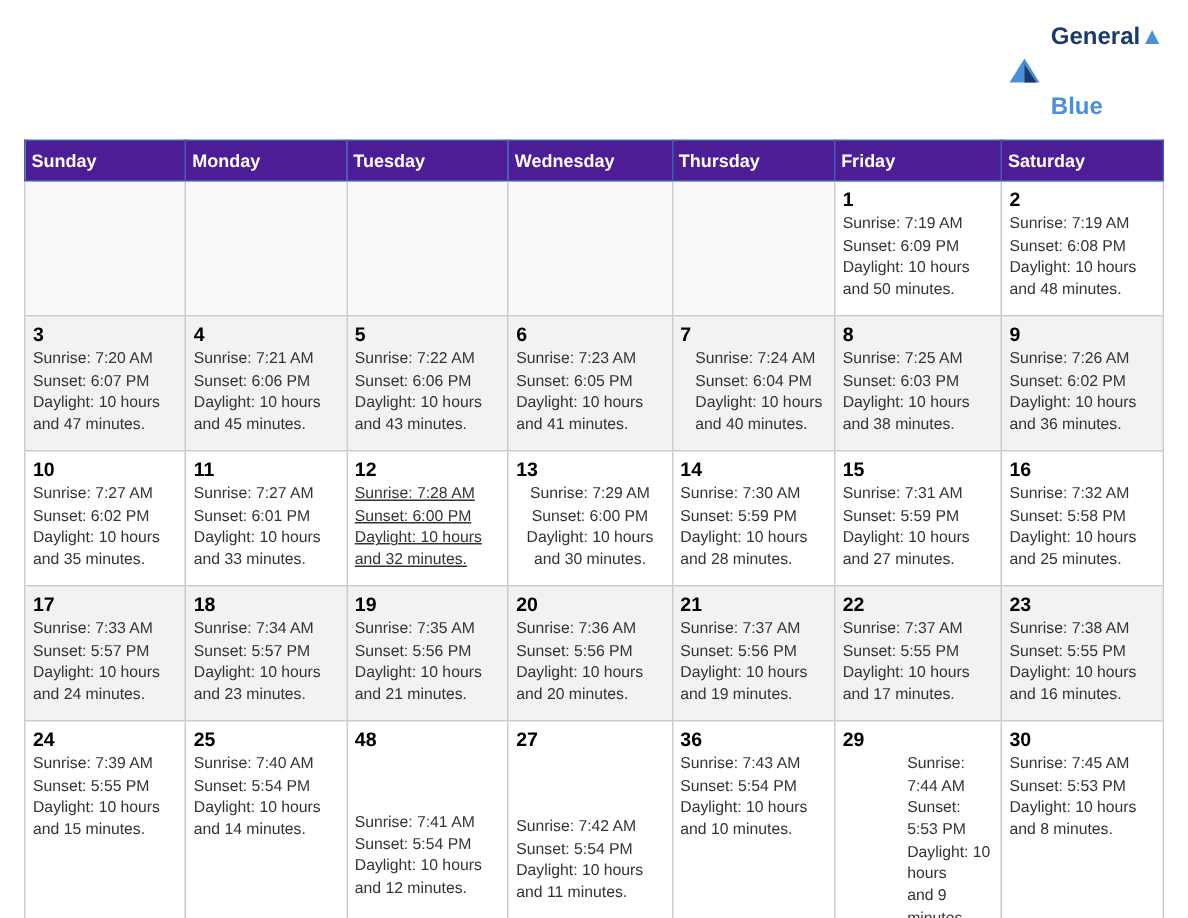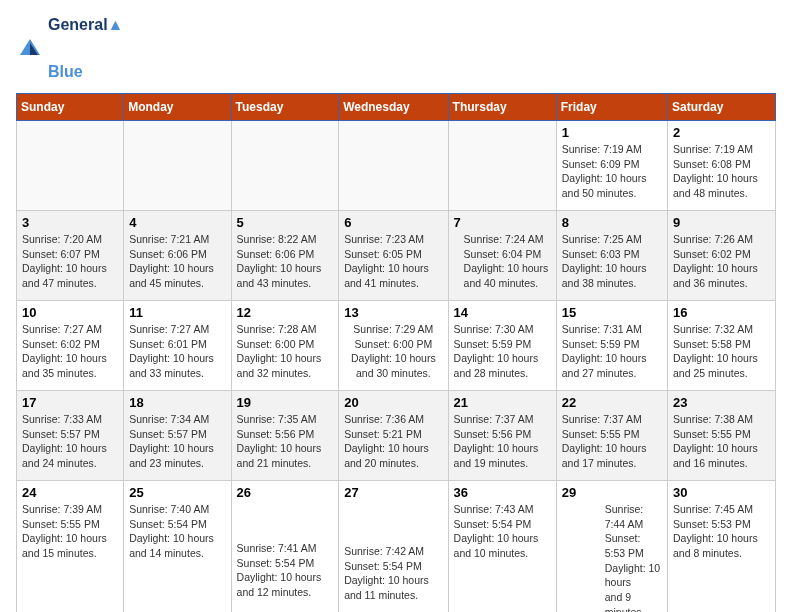--- a/index.html
+++ b/index.html
@@ -5,21 +5,21 @@
     * { box-sizing: border-box; margin: 0; padding: 0; }
     body {
       font-family: Arial, sans-serif;
       background: #fff;
       width: 792px;
       min-height: 612px;
       padding: 16px;
     }
     .header {
       display: flex;
-      justify-content: flex-start;
+      justify-content: flex-end;
       align-items: flex-start;
       margin-bottom: 12px;
     }
     .logo {
       display: flex;
       align-items: center;
     }
     .logo-icon {
       width: 28px;
       height: 28px;
@@ -36,21 +36,21 @@
     .location {
       font-size: 14px;
       color: #555;
     }
     table {
       width: 100%;
       border-collapse: collapse;
       font-size: 11px;
     }
     thead tr th {
-      background: #c2410c;
+      background: #4c1d95;
       color: #fff;
       padding: 6px 4px;
       text-align: left;
       font-size: 12px;
       border: 1px solid #3a62b0;
     }
     tbody tr {
       vertical-align: top;
     }
     tbody tr:nth-child(odd) {
@@ -146,21 +146,21 @@
         </td>
         <td>
           <span class="day-number">4</span>
           <div class="day-info" style="white-space: pre-line;">Sunrise: 7:21 AM
 Sunset: 6:06 PM
 Daylight: 10 hours
 and 45 minutes.</div>
         </td>
         <td>
           <span class="day-number">5</span>
-          <div class="day-info" style="white-space: pre-line;">Sunrise: 8:22 AM
+          <div class="day-info" style="white-space: pre-line;">Sunrise: 7:22 AM
 Sunset: 6:06 PM
 Daylight: 10 hours
 and 43 minutes.</div>
         </td>
         <td>
           <span class="day-number">6</span>
           <div class="day-info" style="white-space: pre-line;">Sunrise: 7:23 AM
 Sunset: 6:05 PM
 Daylight: 10 hours
 and 41 minutes.</div>
@@ -197,21 +197,21 @@
         </td>
         <td>
           <span class="day-number">11</span>
           <div class="day-info" style="white-space: pre-line;">Sunrise: 7:27 AM
 Sunset: 6:01 PM
 Daylight: 10 hours
 and 33 minutes.</div>
         </td>
         <td>
           <span class="day-number">12</span>
-          <div class="day-info" style="white-space: pre-line;">Sunrise: 7:28 AM
+          <div class="day-info" style="white-space: pre-line; text-decoration: underline;">Sunrise: 7:28 AM
 Sunset: 6:00 PM
 Daylight: 10 hours
 and 32 minutes.</div>
         </td>
         <td>
           <span class="day-number">13</span>
           <div class="day-info" style="white-space: pre-line; text-align: center;">Sunrise: 7:29 AM
 Sunset: 6:00 PM
 Daylight: 10 hours
 and 30 minutes.</div>
@@ -256,21 +256,21 @@
         <td>
           <span class="day-number">19</span>
           <div class="day-info" style="white-space: pre-line;">Sunrise: 7:35 AM
 Sunset: 5:56 PM
 Daylight: 10 hours
 and 21 minutes.</div>
         </td>
         <td>
           <span class="day-number">20</span>
           <div class="day-info" style="white-space: pre-line;">Sunrise: 7:36 AM
-Sunset: 5:21 PM
+Sunset: 5:56 PM
 Daylight: 10 hours
 and 20 minutes.</div>
         </td>
         <td>
           <span class="day-number">21</span>
           <div class="day-info" style="white-space: pre-line;">Sunrise: 7:37 AM
 Sunset: 5:56 PM
 Daylight: 10 hours
 and 19 minutes.</div>
         </td>
@@ -298,21 +298,21 @@
 and 15 minutes.</div>
         </td>
         <td>
           <span class="day-number">25</span>
           <div class="day-info" style="white-space: pre-line;">Sunrise: 7:40 AM
 Sunset: 5:54 PM
 Daylight: 10 hours
 and 14 minutes.</div>
         </td>
         <td>
-          <span class="day-number">26</span>
+          <span class="day-number">48</span>
           <div class="day-info" style="white-space: pre-line; margin-top: 41px;">Sunrise: 7:41 AM
 Sunset: 5:54 PM
 Daylight: 10 hours
 and 12 minutes.</div>
         </td>
         <td>
           <span class="day-number">27</span>
           <div class="day-info" style="white-space: pre-line; margin-top: 44px;">Sunrise: 7:42 AM
 Sunset: 5:54 PM
 Daylight: 10 hours

